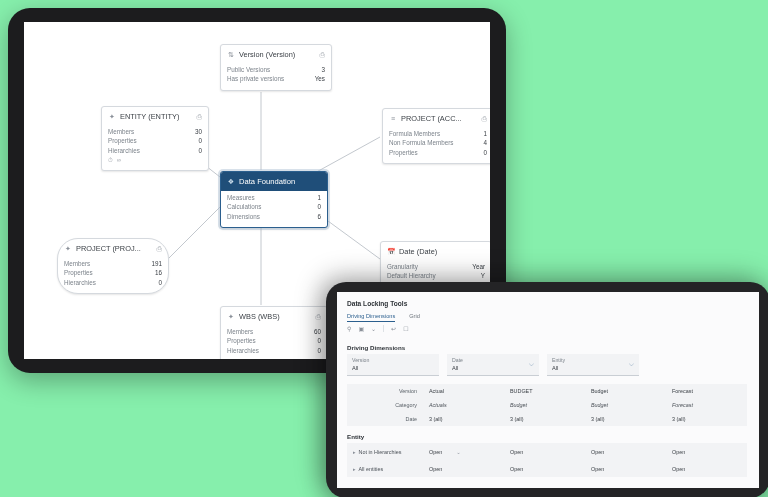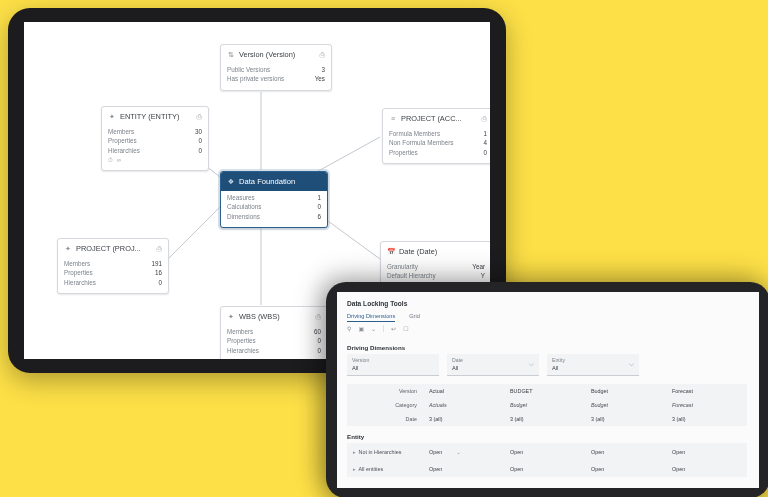--- a/index.html
+++ b/index.html
@@ -2,21 +2,21 @@
 <html><head>
 <meta charset="utf-8">
 <style>
   * { box-sizing: border-box; margin: 0; padding: 0; }
   html, body {
     width: 768px; height: 497px;
     background: #ffffff;
     font-family: "Liberation Sans", sans-serif;
     overflow: hidden;
   }
-  #stage { position: relative; width: 768px; height: 497px; background: #fde047; }
+  #stage { position: relative; width: 768px; height: 497px; background: #86efac; }
 
   
   .device-back {
     position: absolute; left: 8px; top: 8px; width: 498px; height: 365px;
     background: #1c1c1e;
     border-radius: 22px;
     box-shadow: 0 8px 26px rgba(0,0,0,0.30);
   }
   .screen-back {
     position: absolute; left: 16px; top: 14px; width: 466px; height: 337px;
@@ -237,21 +237,21 @@
               <span class="k">Calculations</span>
               <span class="v">0</span>
             </div>
             <div class="row">
               <span class="k">Dimensions</span>
               <span class="v">6</span>
             </div>
           </div>
         </div>
 
-        <div class="node" style="left:33px; top:216px; width:112px;">
+        <div class="node" style="left:33px; top:216px; width:112px;border-radius:21px;">
           <div class="hdr">
             <span class="glyph">✦</span>
             <span class="ttl">PROJECT (PROJ...</span>
             <span class="corner">⎙</span>
           </div>
           <div class="body">
             <div class="row">
               <span class="k">Members</span>
               <span class="v">191</span>
             </div>

